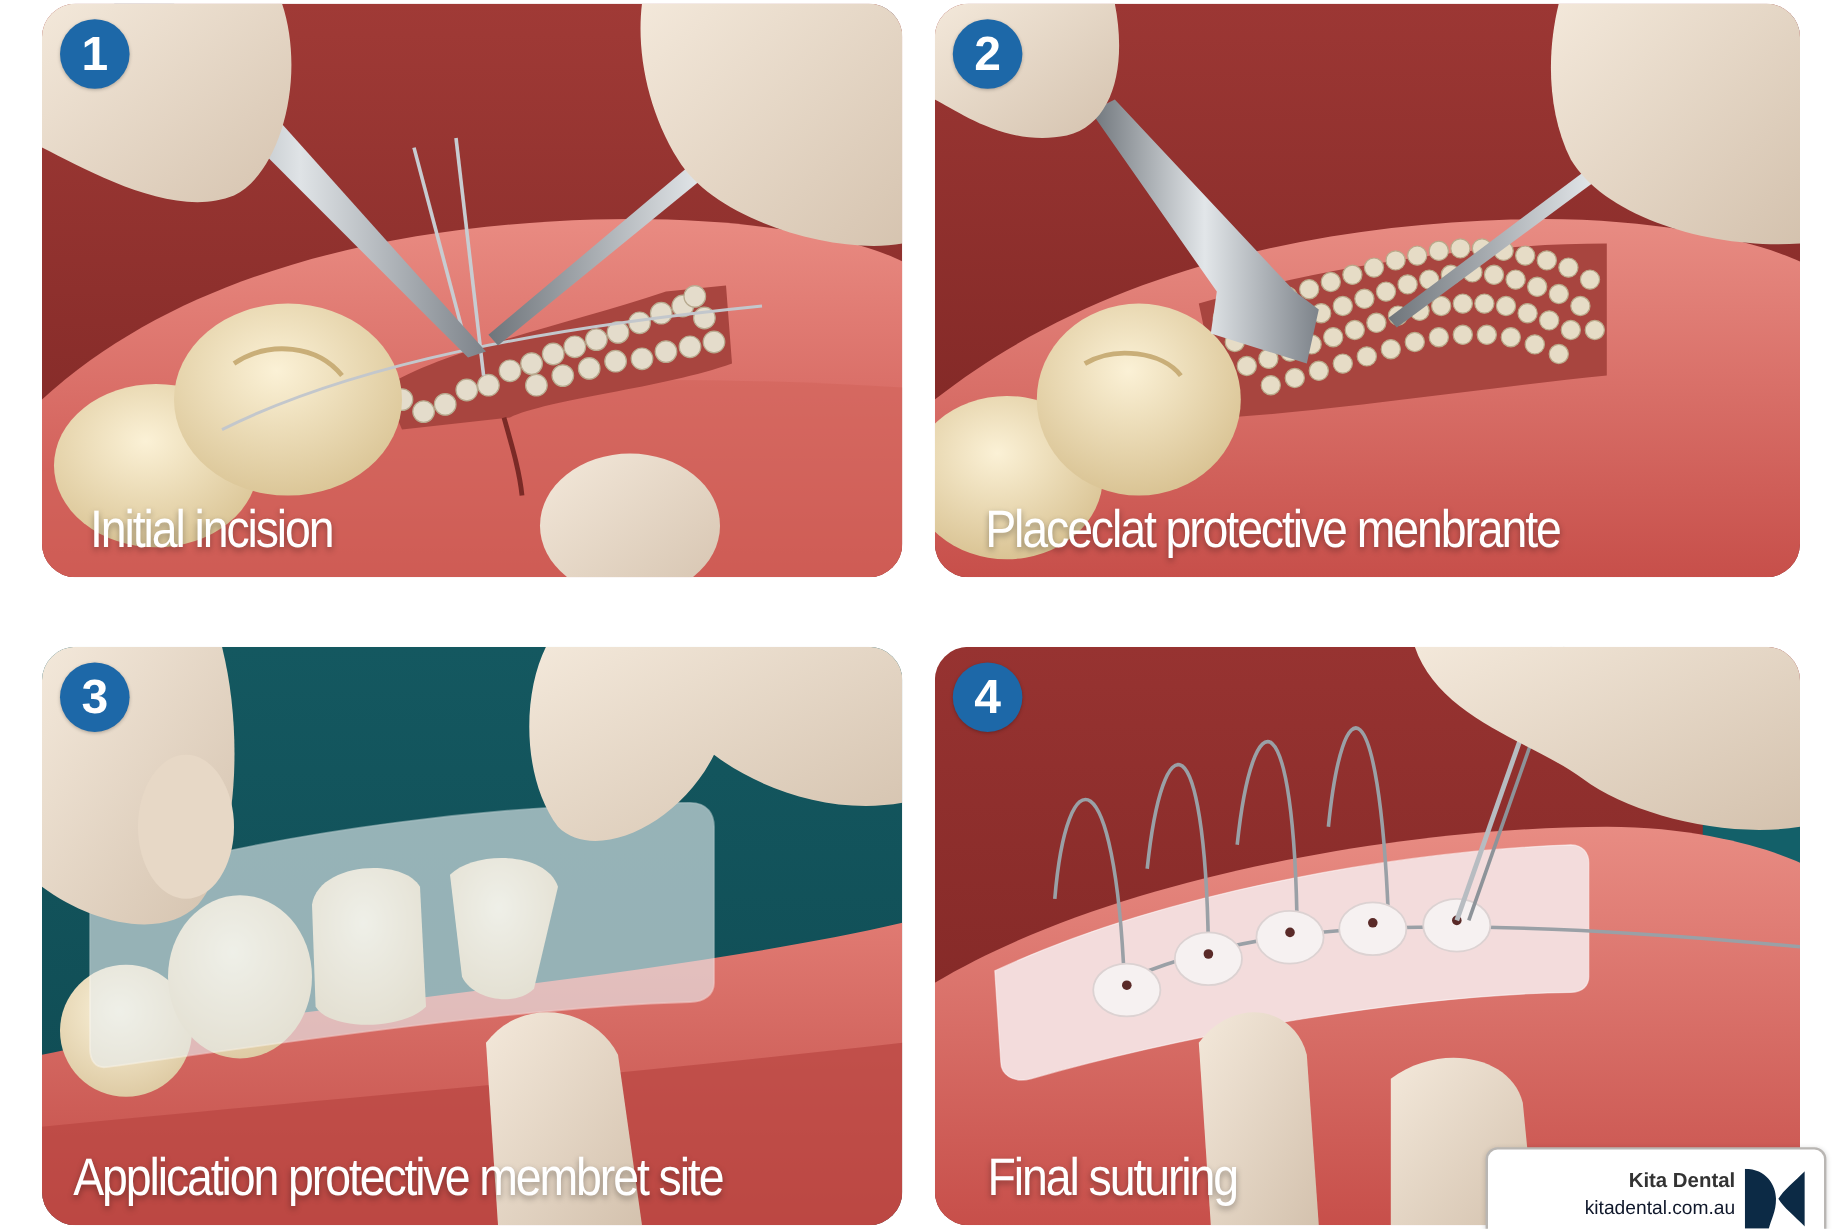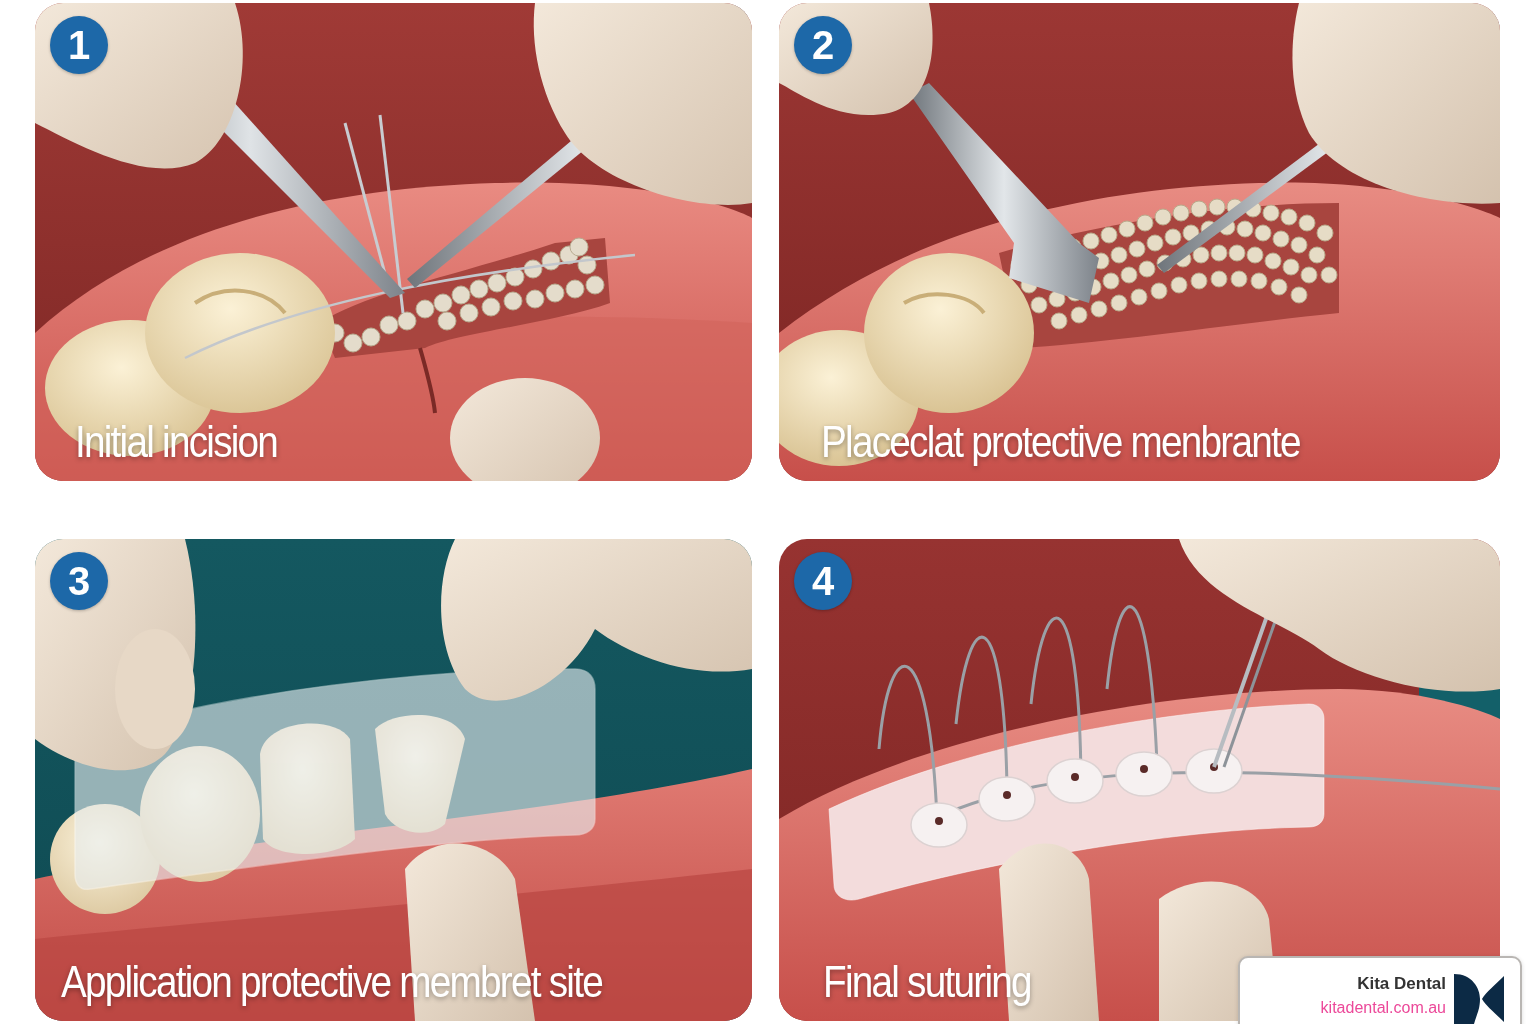--- a/index.html
+++ b/index.html
@@ -66,21 +66,21 @@
     font-family: "Liberation Sans", sans-serif;
     font-weight: bold;
     font-size: 17px;
     color: #333333;
   }
   .logo-url {
     position: absolute;
     right: 74px; top: 41px;
     font-family: "Liberation Sans", sans-serif;
     font-size: 16px;
-    color: #ec4899;
+    color: #0f172a;
   }
   .logo-mark {
     position: absolute;
     right: 16px; top: 16px;
     width: 50px; height: 50px;
   }
 </style>
 </head>
 <body>
 

